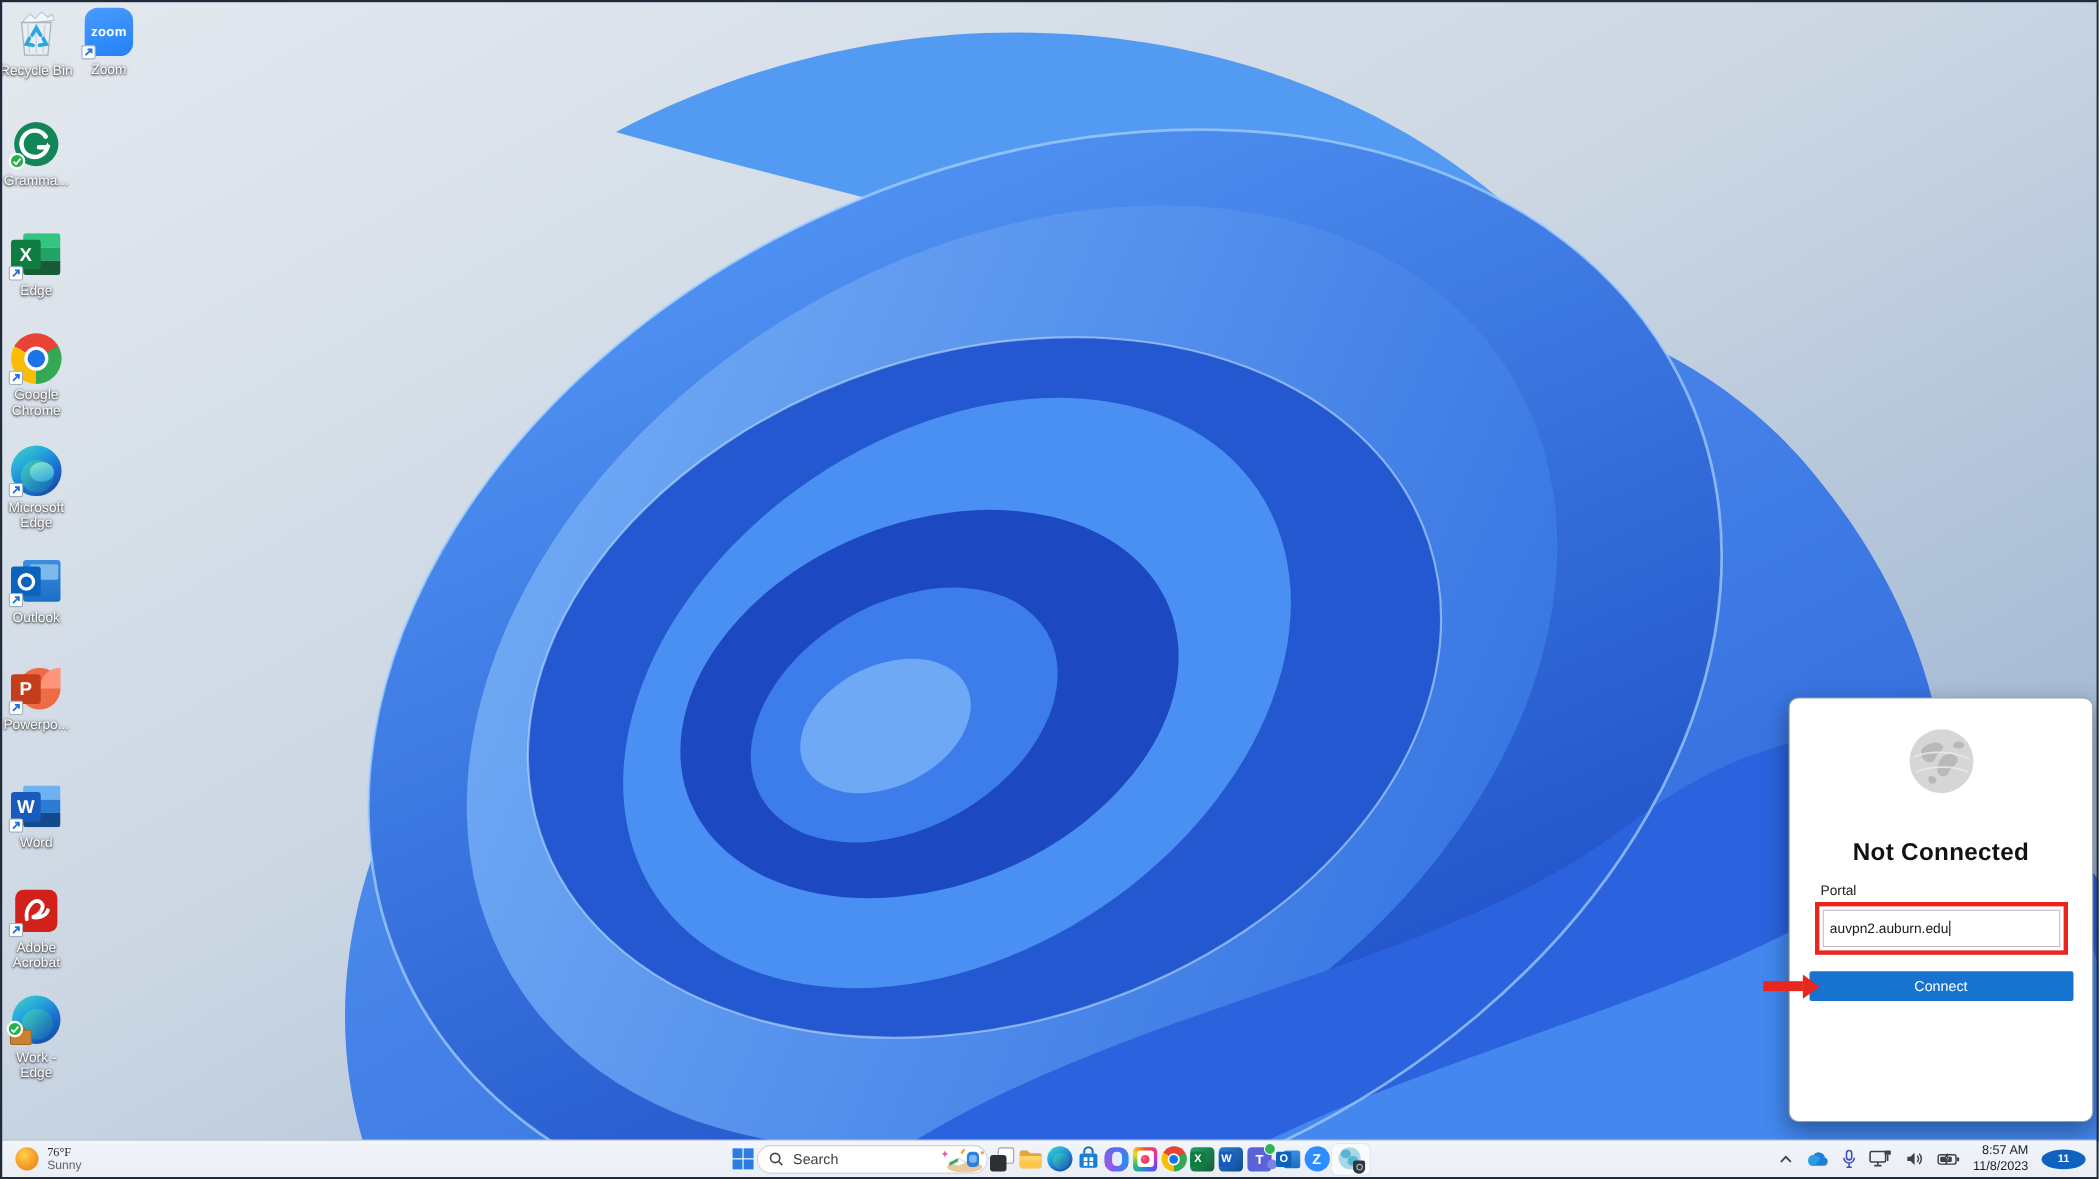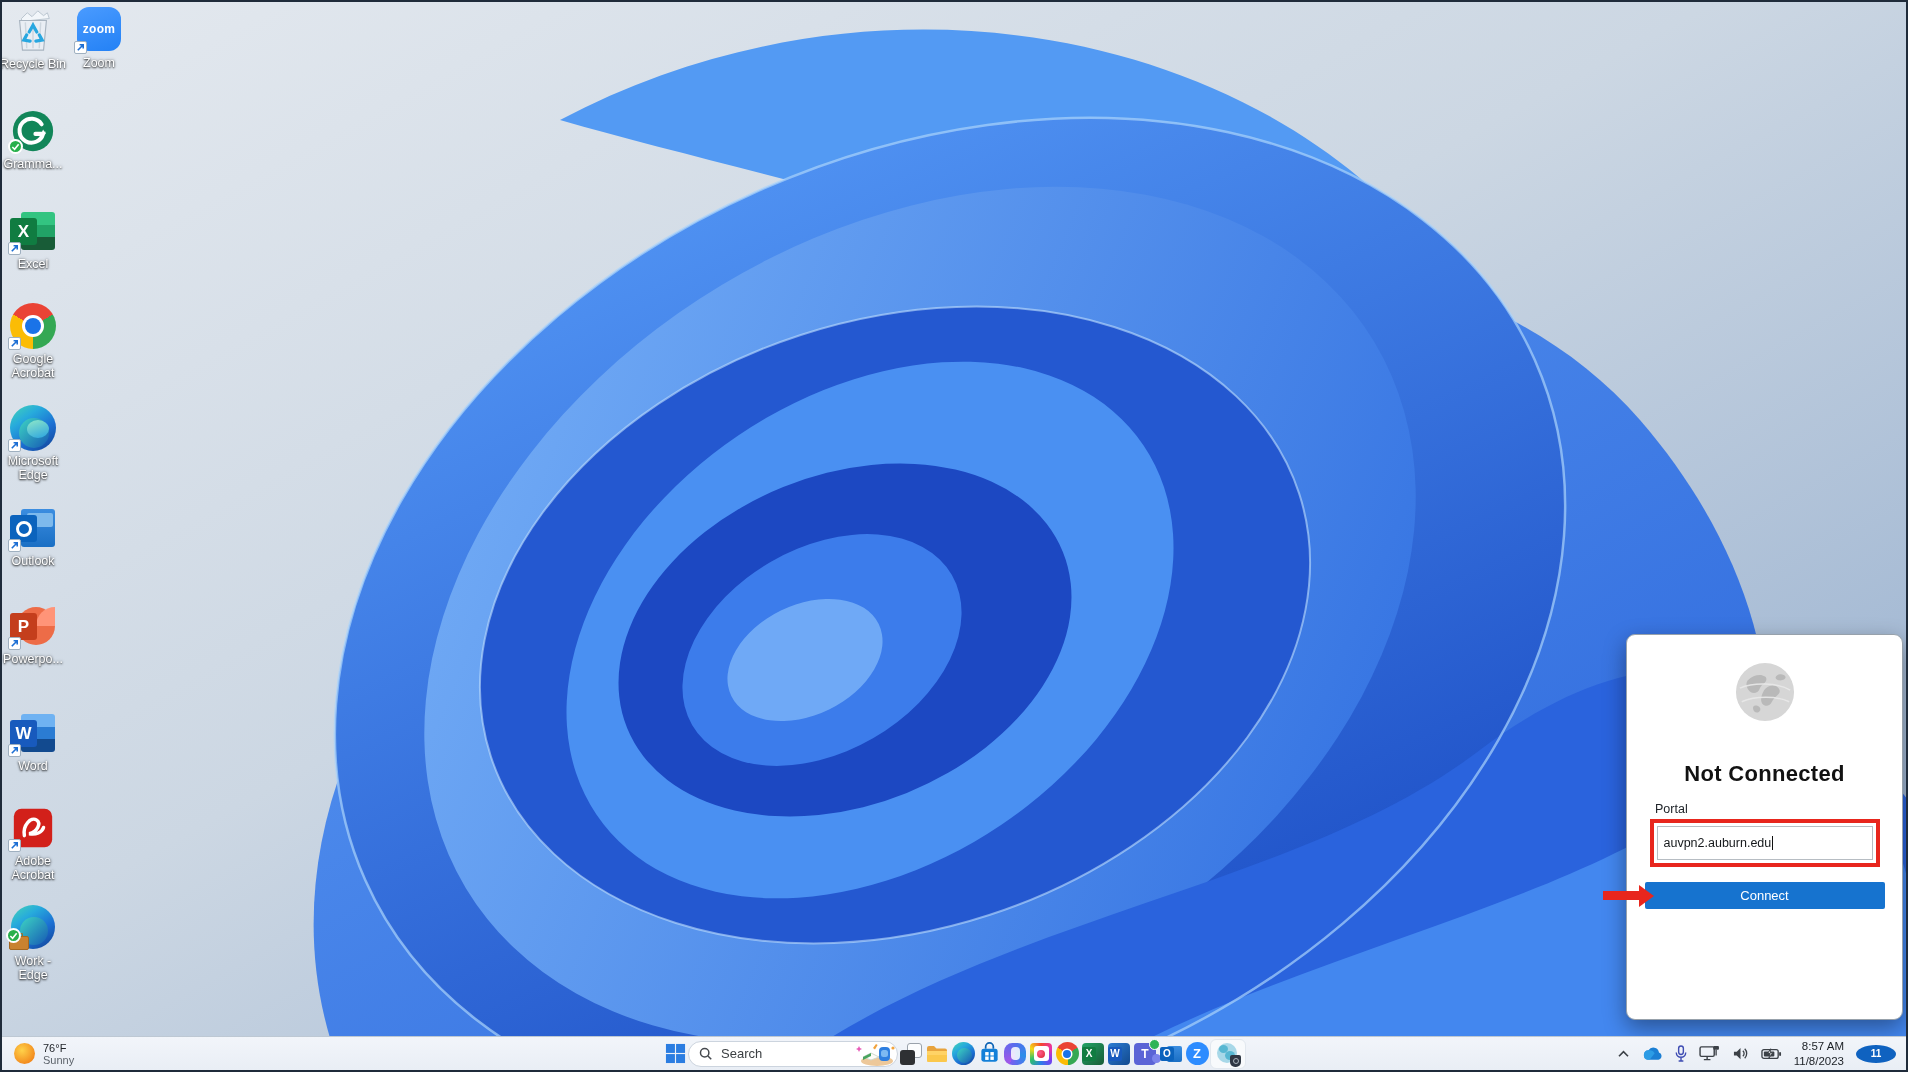--- a/index.html
+++ b/index.html
@@ -60,21 +60,21 @@
   .gp-arrow .shaft { width:36px; height:9px; background:#e8261d; }
   .gp-arrow .head { width:0; height:0; border-left:15px solid #e8261d;
             border-top:11px solid transparent; border-bottom:11px solid transparent; }
 
   
   .taskbar { position:absolute; left:2px; right:2px; bottom:2px; height:34px; z-index:30;
             background:linear-gradient(#f2f5fa,#e9eef5); border-top:1px solid rgba(110,130,150,.35);
             display:flex; align-items:center; }
   .tb-weather { position:absolute; left:12px; display:flex; align-items:center; gap:8px; cursor:pointer; }
   .tb-sun { width:21px; height:21px; border-radius:50%; background:radial-gradient(circle at 38% 35%,#ffd24a,#f2891d 75%); }
-  .tb-wtemp { font-size:11px; color:#23272c; }
+  .tb-wtemp { font-size:11px; color:#23272c;font-family:Liberation Serif, serif; }
   .tb-wcond { font-size:11px; color:#5d646c; }
   .tb-center { position:absolute; left:50%; transform:translateX(-50%); display:flex; align-items:center; }
   .tb-ic { width:26px; height:26px; display:flex; align-items:center; justify-content:center; cursor:pointer; position:relative; }
   .search-pill { width:210px; height:26px; border-radius:13px; background:#fff; border:1px solid #ccd4de;
             display:flex; align-items:center; padding-left:10px; overflow:hidden; cursor:pointer; }
   .search-label { font-size:13px; color:#3c4043; margin-left:8px; flex:1; text-align:left; }
   .tile-sm { width:22px; height:22px; border-radius:4px; position:relative; display:flex; align-items:center; justify-content:center;
             color:#fff; font-weight:bold; font-size:12px; }
   .gp-cell { width:36px; height:30px; border-radius:6px; background:#f8fafc; border:1px solid #e2e8ef;
             display:flex; align-items:center; justify-content:center; position:relative; }
@@ -186,36 +186,36 @@
             <div class="tile-band" style="background:#185c37"></div>
           </div>
         <div class="tile-front" style="background:#107c41">X</div>
       </div>
       <div class="shortcut-badge">
         <svg width="9" height="9" viewBox="0 0 10 10">
             <path d="M2 8 L8 2 M4 2 h4 v4" stroke="#1d6fd4" stroke-width="1.8" fill="none"></path>
           </svg>
       </div>
     </div>
-    <div class="dlabel">Excel</div>
+    <div class="dlabel">Edge</div>
   </div>
 
   <div class="dicon-cell" style="left:0;top:303px">
     <div class="dicon-art">
       <div class="circle46" style="background:conic-gradient(#ea4335 0 60deg,#34a853 60deg 180deg,#fbbc05 180deg 300deg,#ea4335 300deg 360deg);position:relative">
         <div style="position:absolute;left:50%;top:50%;transform:translate(-50%,-50%);width:22px;height:22px;border-radius:50%;background:#fff"></div>
         <div style="position:absolute;left:50%;top:50%;transform:translate(-50%,-50%);width:16px;height:16px;border-radius:50%;background:#1a73e8"></div>
       </div>
       <div class="shortcut-badge">
         <svg width="9" height="9" viewBox="0 0 10 10">
             <path d="M2 8 L8 2 M4 2 h4 v4" stroke="#1d6fd4" stroke-width="1.8" fill="none"></path>
           </svg>
       </div>
     </div>
-    <div class="dlabel">Google Acrobat</div>
+    <div class="dlabel">Google Chrome</div>
   </div>
 
   <div class="dicon-cell" style="left:0;top:405px">
     <div class="dicon-art">
       <div class="circle46" style="background:linear-gradient(145deg,#45d6b3 0%,#27abdc 30%,#1b6fd3 62%,#123f8f 100%);position:relative;overflow:hidden">
         <div style="position:absolute;left:9px;top:13px;width:30px;height:30px;border-radius:50%;background:linear-gradient(135deg,#3dd5c3,#1659b5)"></div>
         <div style="position:absolute;left:17px;top:15px;width:22px;height:18px;border-radius:50%;background:linear-gradient(160deg,#8fe8c8,#2aa3e0)"></div>
       </div>
       <div class="shortcut-badge">
         <svg width="9" height="9" viewBox="0 0 10 10">

